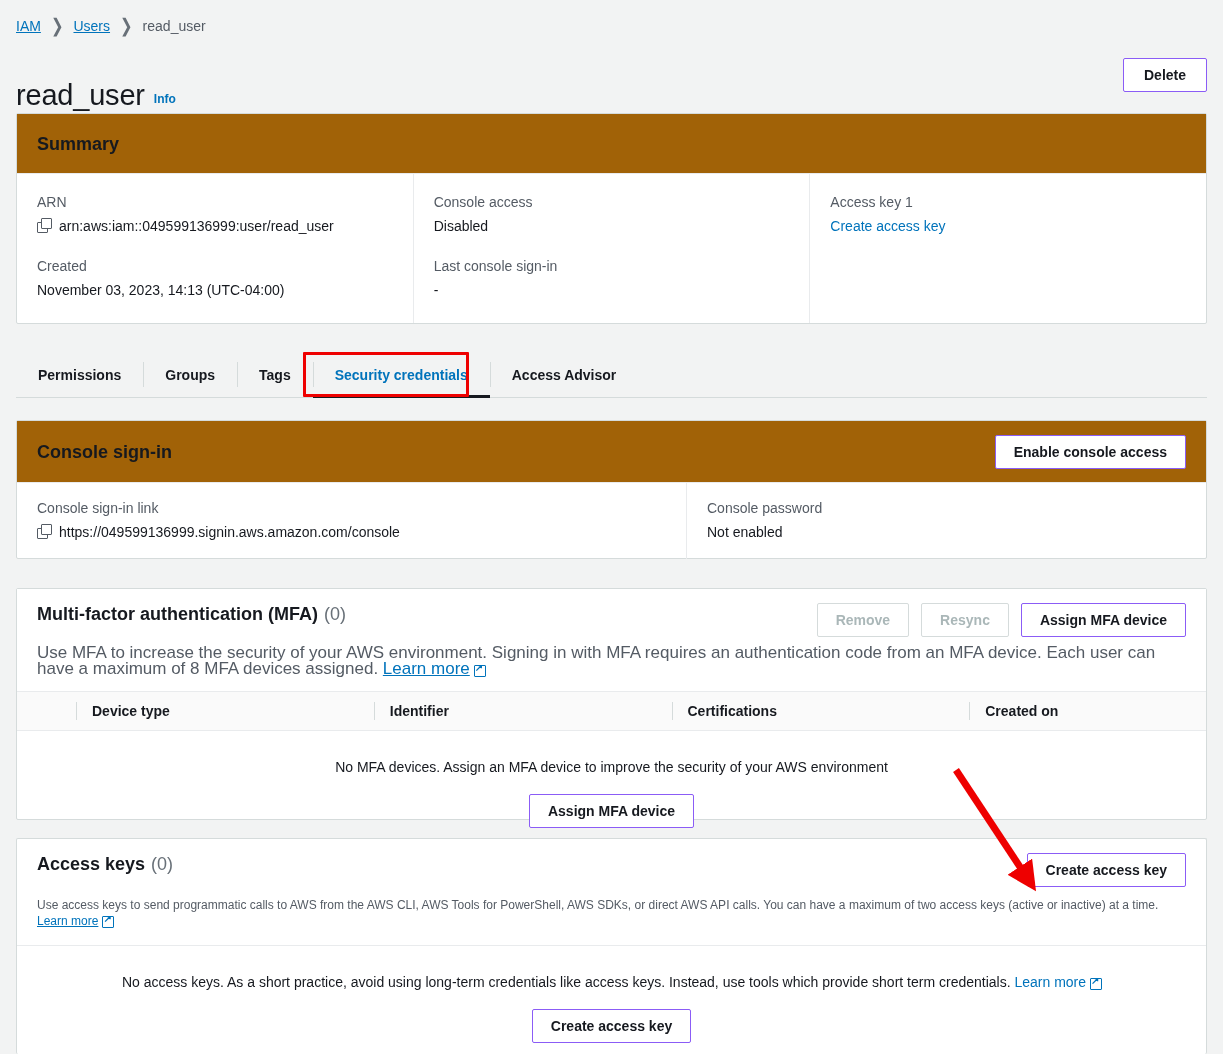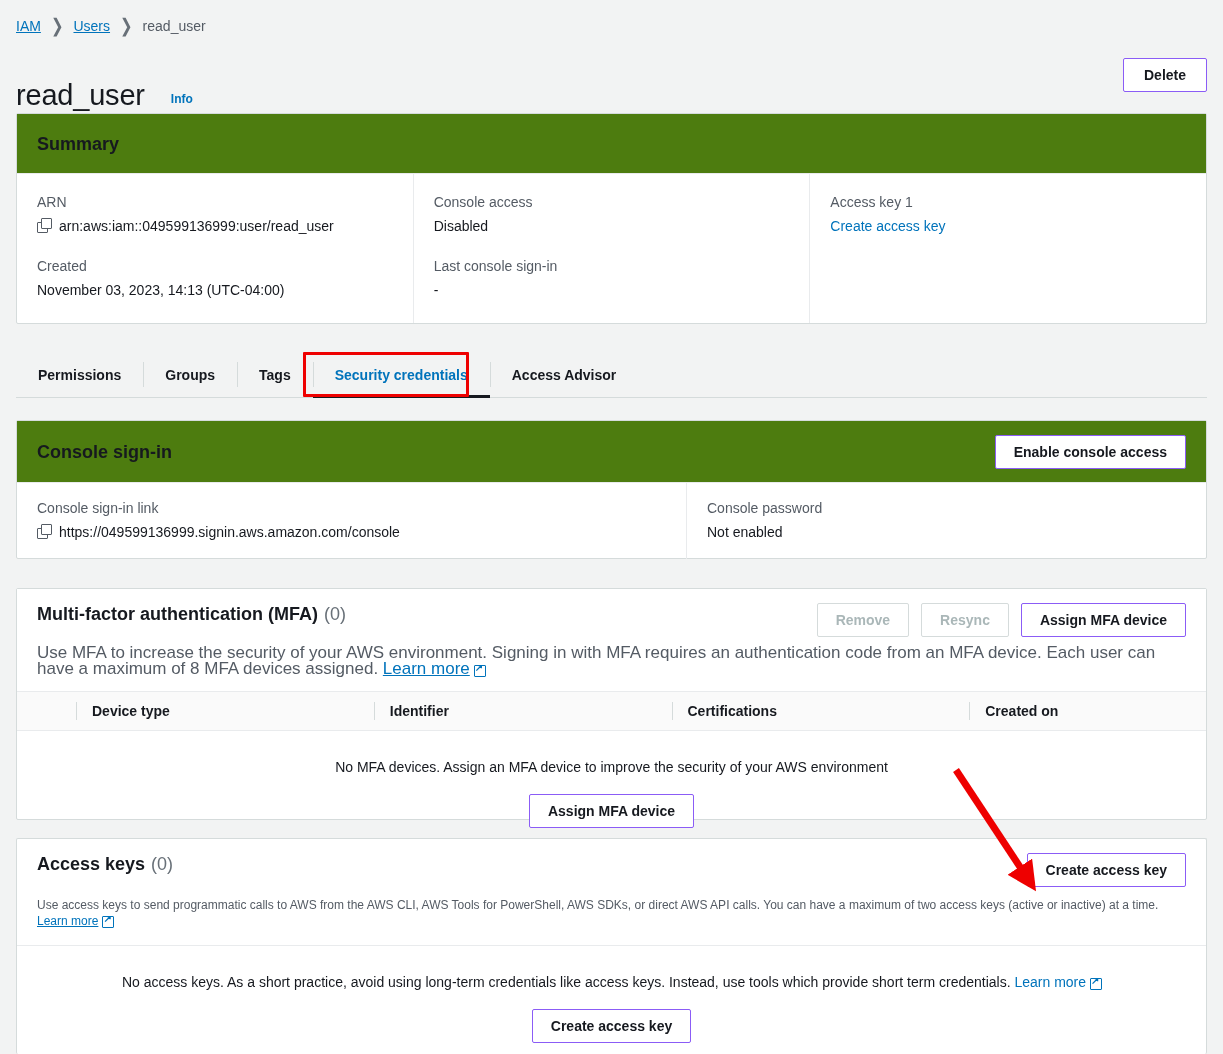--- a/index.html
+++ b/index.html
@@ -33,21 +33,21 @@
   .page-header {
     position: absolute; left: 16px; top: 58px; right: 16px; height: 42px;
   }
   .page-title {
     font-size: 29px; font-weight: 400; color: #16191f;
     line-height: 36px; display: inline-block; vertical-align: baseline;
     letter-spacing: -0.2px;
   }
   .info-link {
     font-size: 12px; font-weight: bold; color: #0073bb;
-    text-decoration: none; cursor: pointer; margin-left: 26px;
+    text-decoration: none; cursor: pointer; margin-left: 9px;
     vertical-align: 2px;
   }
   .btn {
     display: inline-flex; align-items: center; justify-content: center;
     border: 1px solid #8b5cf6; background: #ffffff; color: #16191f;
     border-radius: 2px; font-size: 14px; font-weight: bold;
     font-family: "Liberation Sans", sans-serif;
     cursor: pointer; padding: 16px 18px; height: 30px; white-space: nowrap;
   }
   .btn.disabled {
@@ -56,21 +56,21 @@
   .btn-delete {
     position: absolute; right: 0px; top: 0px; height: 30px; min-width: 84px;
   }
 
   
   .card {
     position: absolute; left: 16px; right: 16px;
     background: #ffffff; border: 1px solid #d5dbdb; border-radius: 2px;
   }
   .card-head {
-    background: #4d7c0f; border-bottom: 1px solid #e9ebed;
+    background: #a16207; border-bottom: 1px solid #e9ebed;
     padding: 0 20px; display: flex; align-items: center; justify-content: space-between;
   }
   .card-title {
     font-size: 18px; font-weight: bold; color: #16191f; line-height: 22px;
   }
   .count-badge { color: #687078; font-weight: normal; }
 
   
   #card-summary { top: 113px; height: 211px; }
   #card-summary .card-head { height: 60px; }

